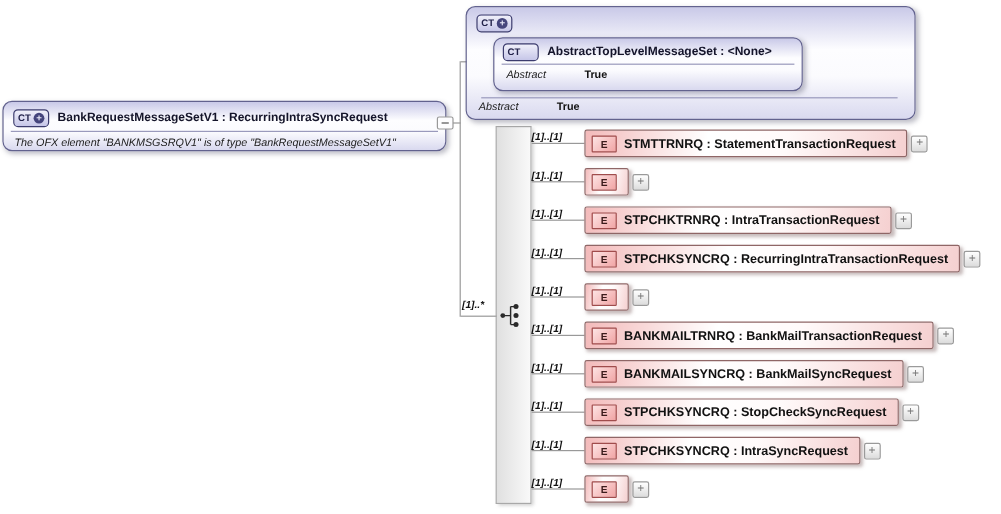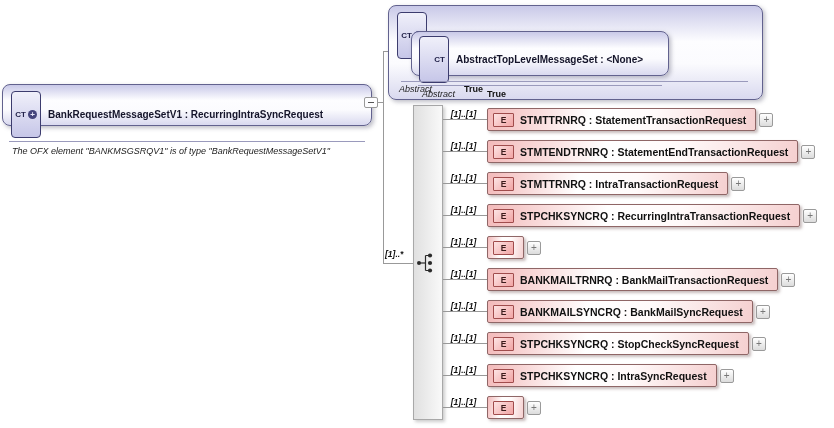--- a/index.html
+++ b/index.html
@@ -5,37 +5,37 @@
   html,body{margin:0;padding:0;background:#fff;}
   #canvas{position:relative;width:834px;height:428px;background:#ffffff;overflow:hidden;
           font-family:"Liberation Sans",sans-serif;}
 
   
   .tbox{position:absolute;box-sizing:border-box;border:1px solid #62628e;border-radius:8px;
         background:linear-gradient(180deg,#c9c9e8 0%,#fdfdff 38%,#fbfbfe 62%,#d9d9ef 100%);
         box-shadow:2px 2px 4px rgba(110,110,130,.45);}
   .tbox-title{display:flex;align-items:center;gap:7px;padding:6px 8px 3px;
         font-weight:bold;font-size:10px;color:#14142a;white-space:nowrap;}
-  .ct-icon{display:inline-flex;align-items:center;justify-content:flex-end;gap:2px;
-        min-width:22px;height:13px;padding:16px 3px;border:1.4px solid #3c3c6e;border-radius:4px;
+  .ct-icon{display:inline-flex;align-items:center;justify-content:space-between;gap:2px;
+        min-width:22px;height:13px;padding:0 3px;border:1.4px solid #3c3c6e;border-radius:4px;
         background:linear-gradient(180deg,#f0f0fa,#c6c6e8);
         font-size:8px;font-weight:bold;color:#22224a;flex:0 0 auto;}
   .ct-plus{width:9px;height:9px;border-radius:50%;background:#45457c;color:#e8e8f8;
         font-size:8px;line-height:8px;display:inline-flex;align-items:center;justify-content:center;
         font-weight:bold;}
   .sep{border-top:1px solid #9a9abc;margin:0 6px;height:0;}
   .annotation{font-style:italic;font-size:9px;color:#1c1c1c;padding:4px 9px 0;white-space:nowrap;}
   .abstract-row{display:flex;gap:32px;padding:3px 10px;font-size:9px;align-items:baseline;}
   .abstract-label{font-style:italic;color:#1c1c1c;}
   .abstract-value{font-weight:bold;color:#111;}
 
   
   .row{position:absolute;left:443px;height:23px;}
   .row .hline{position:absolute;left:0;top:11px;width:44px;height:1px;background:#999;}
-  .row .card{position:absolute;left:0;top:1px;width:41px;text-align:center;
+  .row .card{position:absolute;left:0;top:1px;width:41px;text-align:left;
         font-size:8.5px;font-style:italic;font-weight:bold;color:#111;white-space:nowrap;}
   .row .content{position:absolute;left:44px;top:0;display:flex;align-items:center;}
   .ebox{display:inline-flex;align-items:center;gap:6px;height:23px;box-sizing:border-box;
         padding:0 9px 0 5px;border:1px solid #8f6666;border-radius:2px;
         background:linear-gradient(100deg,#f3baba 0%,#ffffff 38%,#fffafa 62%,#f5d0d0 100%);
         box-shadow:2px 2px 3px rgba(130,105,105,.45);
         font-weight:bold;font-size:10.5px;color:#111;white-space:nowrap;}
   .e-icon{display:inline-flex;align-items:center;justify-content:center;flex:0 0 auto;
         width:19px;height:12px;border:1px solid #a04c4c;border-radius:1px;
         background:linear-gradient(135deg,#fde4e4 0%,#f1a4a4 100%);
@@ -136,33 +136,32 @@
       <span class="plusbox">+</span>
     </div>
   </div>
 
   <div class="row" style="top:140px;">
     <div class="hline"></div>
     <span class="card">[1]..[1]</span>
     <div class="content">
       <div class="ebox">
         <span class="e-icon">E</span>
-        <span>STMTENDTRNRQ : StatementEndTransactionRequest</span>
       </div>
       <span class="plusbox">+</span>
     </div>
   </div>
 
   <div class="row" style="top:172px;">
     <div class="hline"></div>
     <span class="card">[1]..[1]</span>
     <div class="content">
       <div class="ebox">
         <span class="e-icon">E</span>
-        <span>STMTTRNRQ : IntraTransactionRequest</span>
+        <span>STPCHKTRNRQ : IntraTransactionRequest</span>
       </div>
       <span class="plusbox">+</span>
     </div>
   </div>
 
   <div class="row" style="top:204px;">
     <div class="hline"></div>
     <span class="card">[1]..[1]</span>
     <div class="content">
       <div class="ebox">

